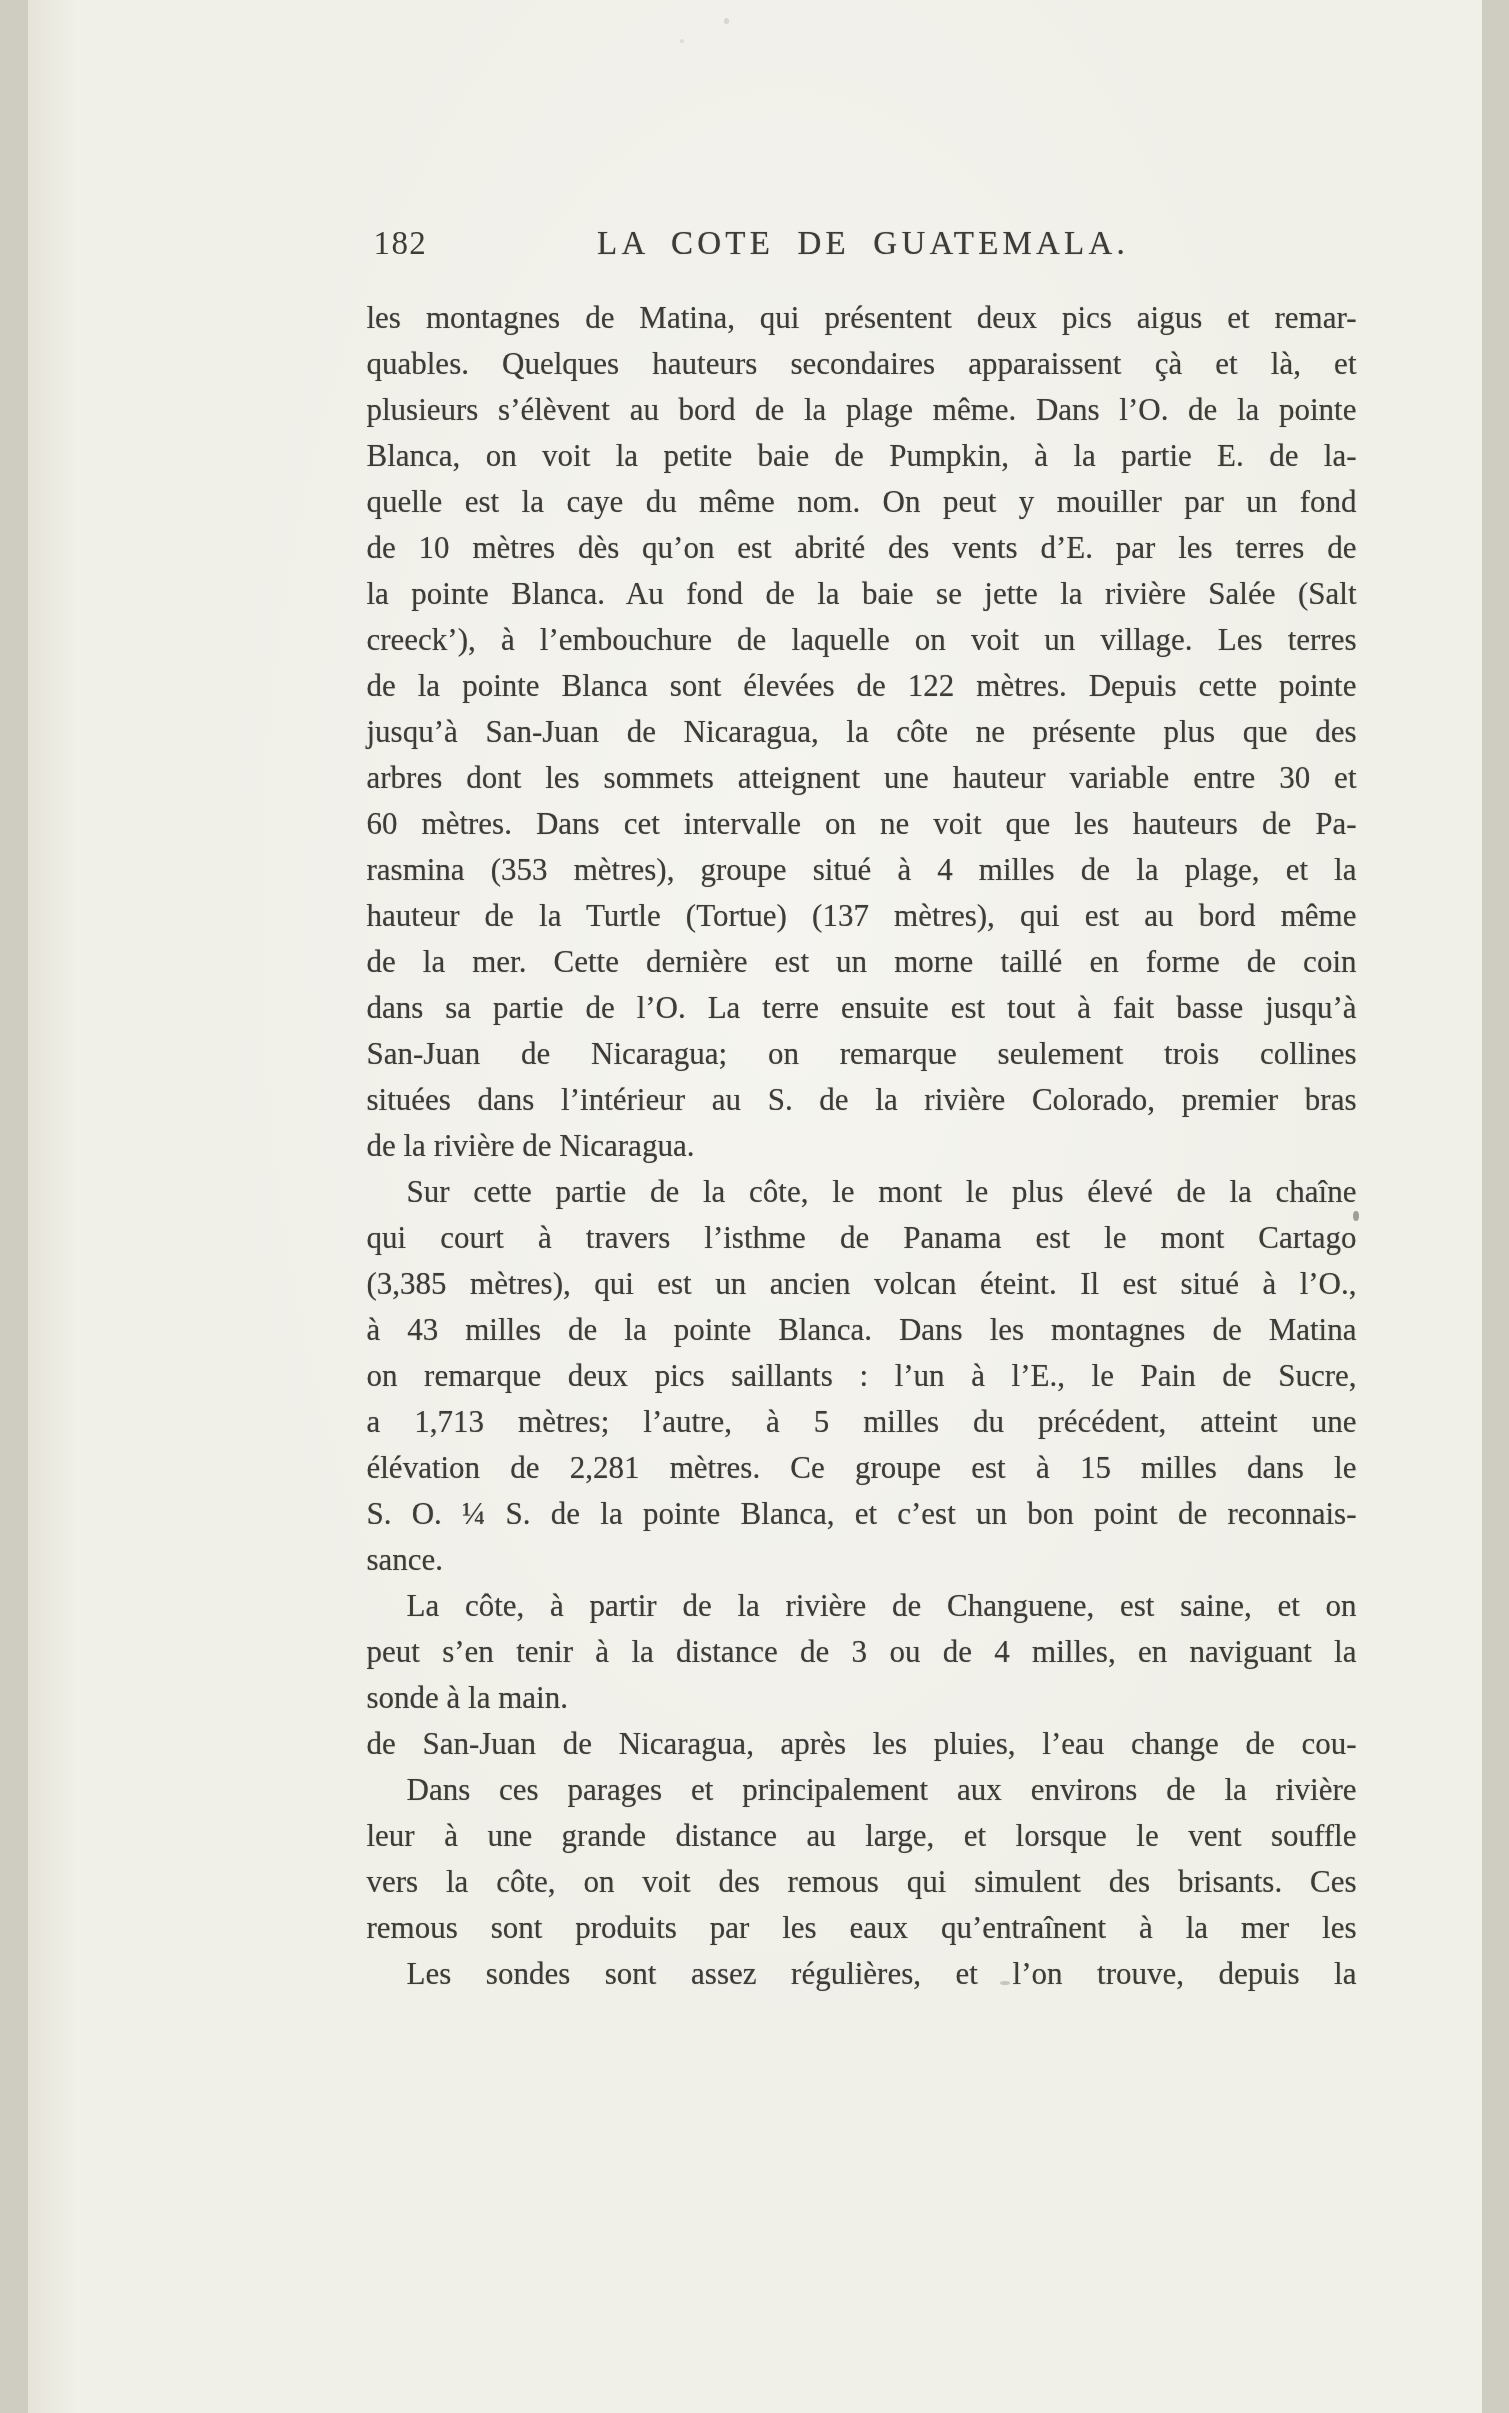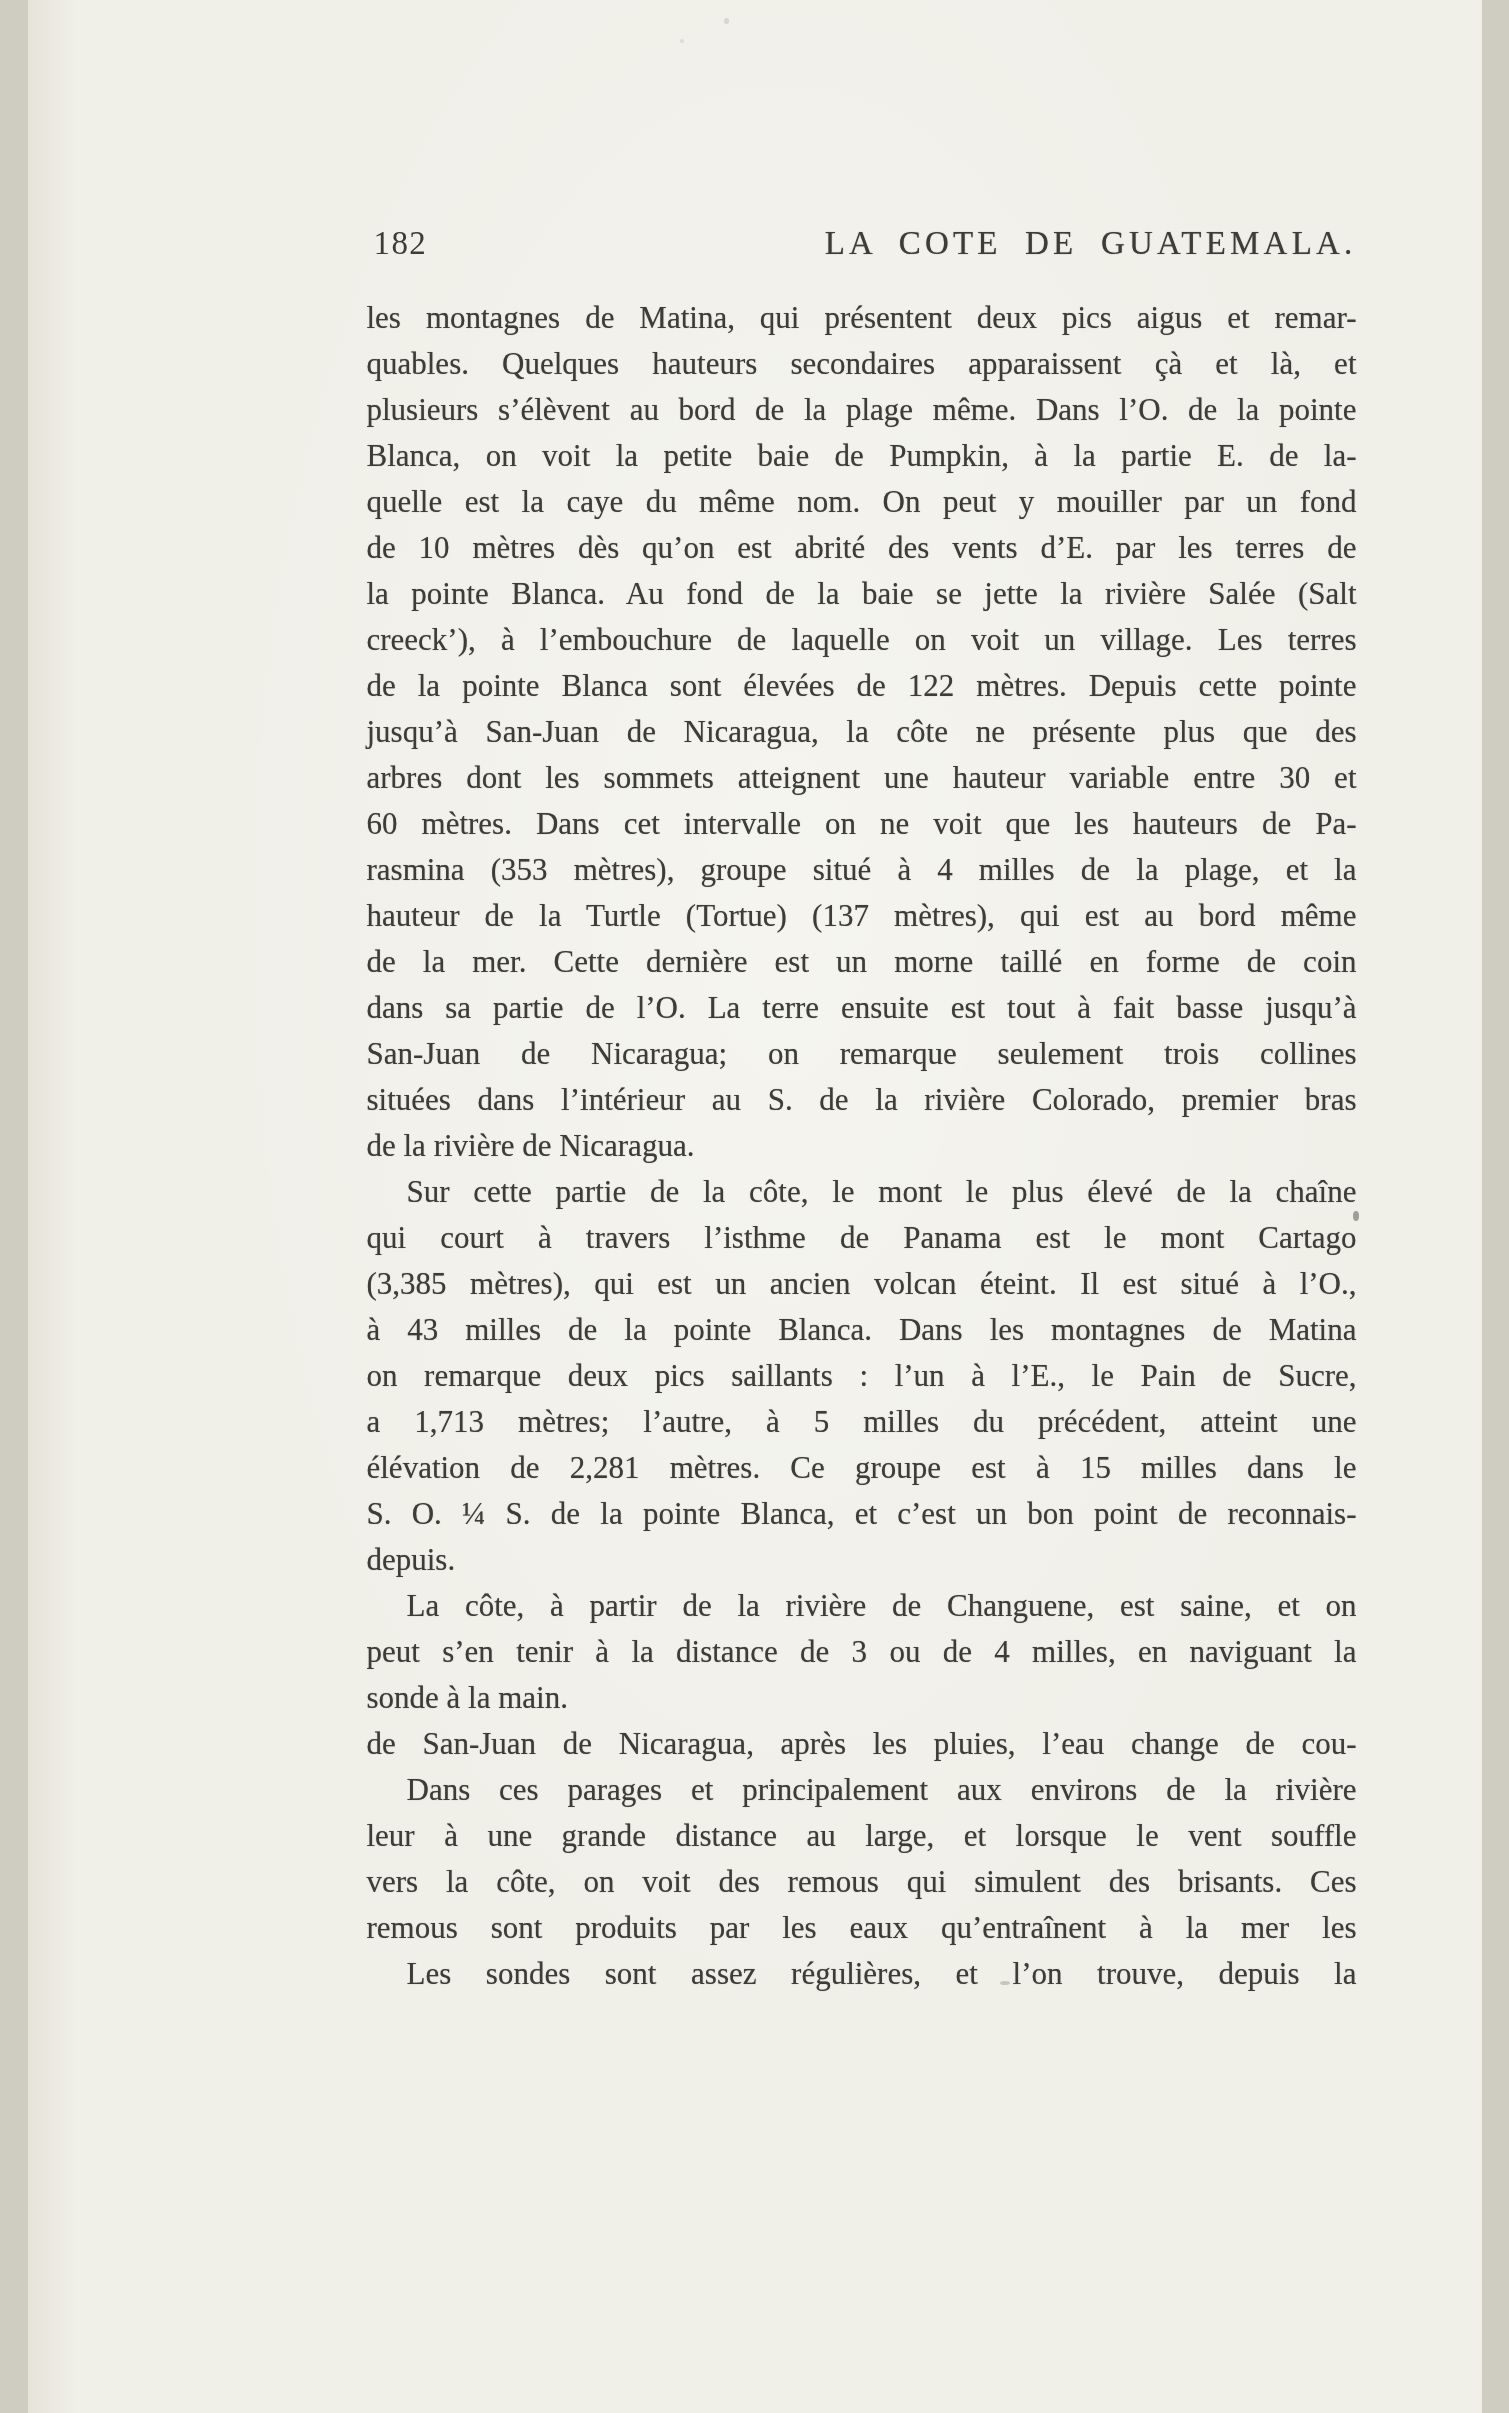--- a/index.html
+++ b/index.html
@@ -16,21 +16,21 @@
     color:#3e3c37;
     text-decoration:underline;
   }
   .header {
     position:absolute; top:221px; left:339px; width:990px; height:44px;
     font-size:33px; line-height:44px;
   }
   .page-number { position:absolute; left:7px; top:0; letter-spacing:1.4px; }
   .running-title {
     position:absolute; left:3px; right:0; top:0;
-    text-align:right; letter-spacing:4.2px; word-spacing:11px;
+    text-align:center; letter-spacing:4.2px; word-spacing:11px;
     text-shadow:0 0 1px rgba(62,60,55,.6);
   }
   .body-text {
     position:absolute; top:295px; left:339px; width:990px;
     font-size:31px; line-height:46px;
     text-shadow:0 0 0.9px rgba(62,60,55,.55);
   }
   .paragraph { margin:0; }
   .line { text-align:justify; text-align-last:justify; }
   .line.last { text-align-last:left; }
@@ -74,21 +74,21 @@
       </div>
       <div class="paragraph">
         <div class="line indent">Sur cette partie de la côte, le mont le plus élevé de la chaîne</div>
         <div class="line">qui court à travers l’isthme de Panama est le mont Cartago</div>
         <div class="line">(3,385 mètres), qui est un ancien volcan éteint. Il est situé à l’O.,</div>
         <div class="line">à 43 milles de la pointe Blanca. Dans les montagnes de Matina</div>
         <div class="line">on remarque deux pics saillants : l’un à l’E., le Pain de Sucre,</div>
         <div class="line">a 1,713 mètres; l’autre, à 5 milles du précédent, atteint une</div>
         <div class="line">élévation de 2,281 mètres. Ce groupe est à 15 milles dans le</div>
         <div class="line">S. O. ¼ S. de la pointe Blanca, et c’est un bon point de reconnais-</div>
-        <div class="line last">depuis.</div>
+        <div class="line last">sance.</div>
       </div>
       <div class="paragraph">
         <div class="line indent">La côte, à partir de la rivière de Changuene, est saine, et on</div>
         <div class="line">peut s’en tenir à la distance de 3 ou de 4 milles, en naviguant la</div>
         <div class="line last">sonde à la main.</div>
       </div>
       <div class="paragraph">
         <div class="line">de San-Juan de Nicaragua, après les pluies, l’eau change de cou-</div>
         <div class="line indent">Dans ces parages et principalement aux environs de la rivière</div>
         <div class="line">leur à une grande distance au large, et lorsque le vent souffle</div>

